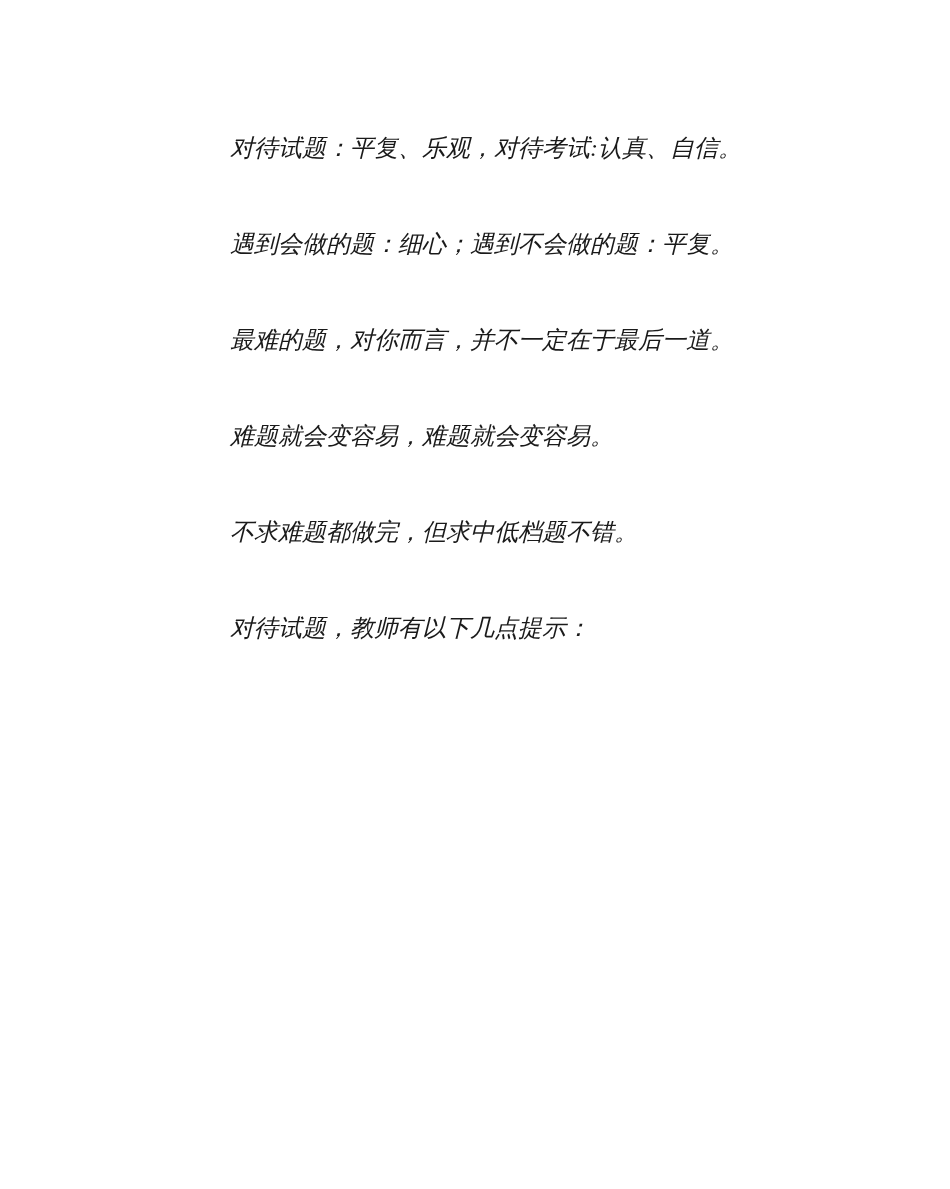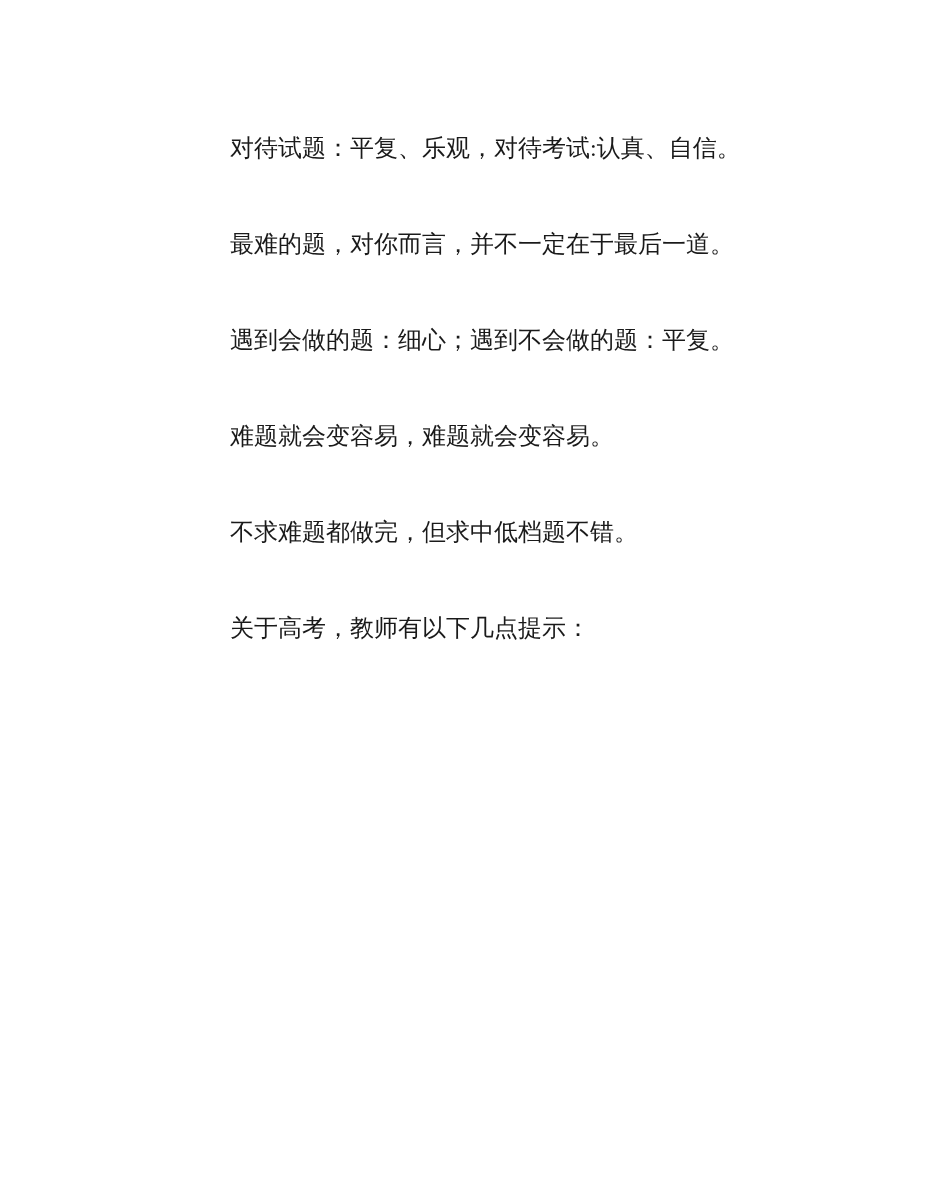--- a/index.html
+++ b/index.html
@@ -19,20 +19,21 @@
     position: absolute;
     top: 0;
     left: 0;
     box-sizing: border-box;
     width: 950px;
     padding: 124px 80px 0 132px;
     color: #1a1a1a;
   }
   .para {
     margin: 0 0 48px 0;
+    font-style: italic;
   }
   .line {
     font-size: 24px;
     line-height: 48px;
     white-space: nowrap;
     letter-spacing: 0px;
   }
   .line.indent {
     padding-left: 98px;
   }
@@ -41,37 +42,37 @@
 <body>
 
 <div class="page">
   <div class="content">
 
     <div class="para">
       <div class="line indent">对待试题：平复、乐观，对待考试:认真、自信。</div>
     </div>
 
     <div class="para">
-      <div class="line indent">最难的题，对你而言，并不一定在于最后一道。</div>
+      <div class="line indent">遇到会做的题：细心；遇到不会做的题：平复。</div>
     </div>
 
     <div class="para">
-      <div class="line indent">遇到会做的题：细心；遇到不会做的题：平复。</div>
+      <div class="line indent">最难的题，对你而言，并不一定在于最后一道。</div>
     </div>
 
     <div class="para">
       <div class="line indent">难题就会变容易，难题就会变容易。</div>
     </div>
 
     <div class="para">
       <div class="line indent">不求难题都做完，但求中低档题不错。</div>
     </div>
 
     <div class="para">
     </div>
 
     <div class="para">
-      <div class="line indent">关于高考，教师有以下几点提示：</div>
+      <div class="line indent">对待试题，教师有以下几点提示：</div>
     </div>
 
 
   </div>
 </div>
 
 </body></html>

